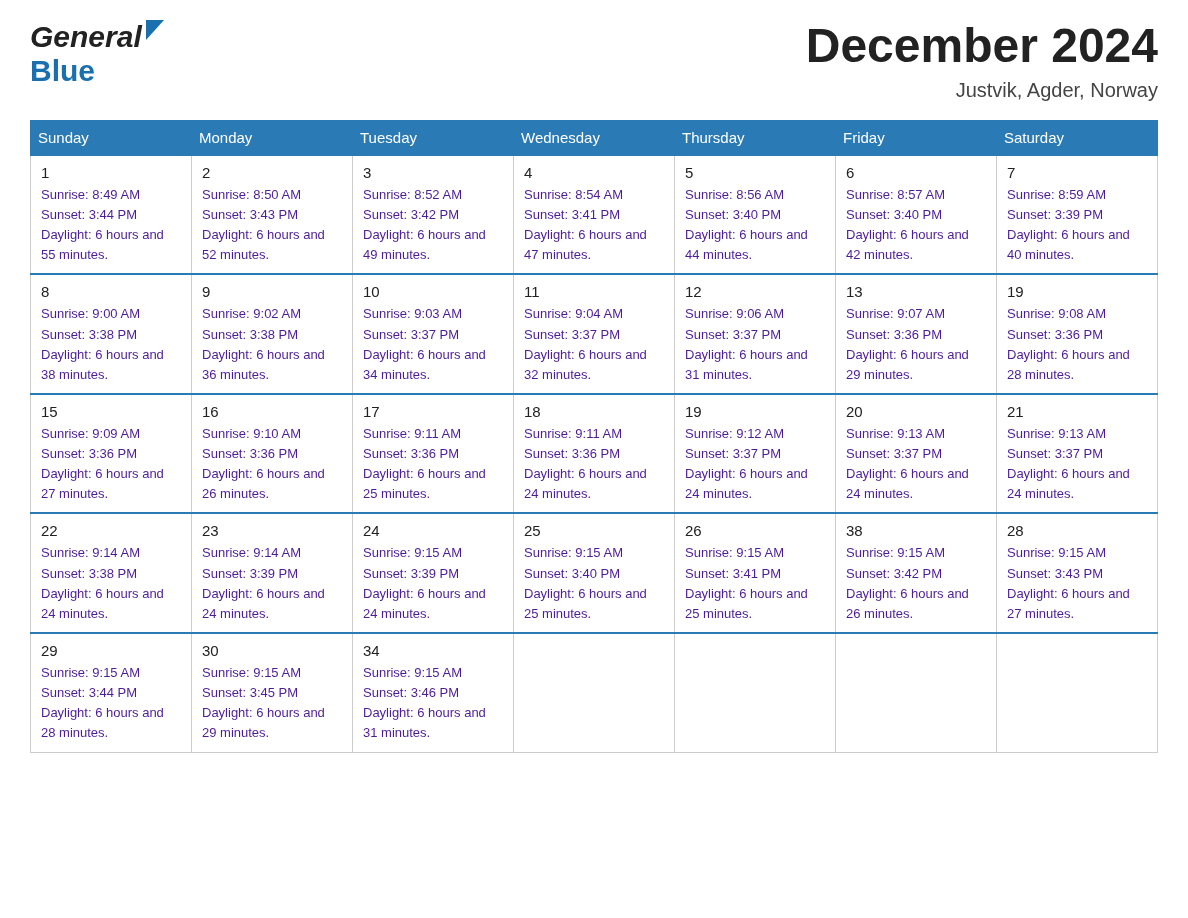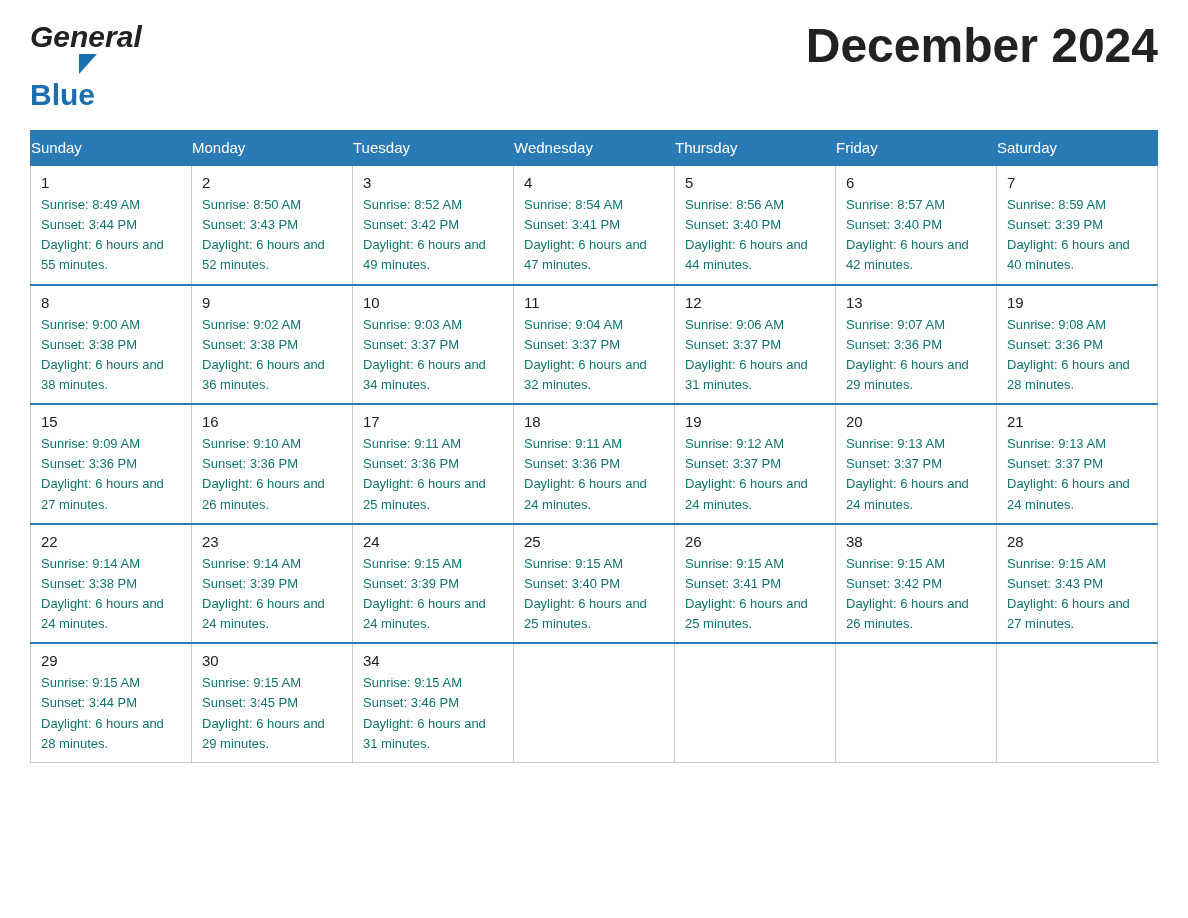--- a/index.html
+++ b/index.html
@@ -40,21 +40,21 @@
     .calendar-table {
       width: 100%;
       border-collapse: collapse;
       table-layout: fixed;
     }
     .calendar-table thead tr th {
       background-color: #2a7ab5;
       color: #fff;
       font-size: 15px;
       font-weight: normal;
-      padding: 8px 0;
+      padding: 8px 7px;
       text-align: left;
       border: 1px solid #2a7ab5;
     }
     .calendar-table tbody tr td {
       vertical-align: top;
       padding: 8px 10px;
       font-size: 13px;
       color: #333;
       border: 1px solid #ccc;
       border-top: 2px solid #2a7ab5;
@@ -68,28 +68,27 @@
     .day-number {
       font-size: 15px;
       font-weight: normal;
       color: #222;
       margin-bottom: 4px;
       display: block;
     }
     .day-info {
       font-size: 13px;
       line-height: 1.55;
-      color: #0f766e;
+      color: #4c1d95;
     }
     
     .logo-container {
       display: flex;
-      align-items: center;
+      align-items: flex-start;
       gap: 0;
-      flex-direction: column;
     }
   </style>
 </head>
 <body>
 
 <div class="header-area">
   <div class="logo-area">
     <div class="logo-container">
       <span style="font-size:30px;font-weight:bold;color:#222;font-style:italic;">General</span>
       <span style="display:inline-block;margin-left:4px;">
@@ -97,20 +96,21 @@
           <polygon points="0,0 18,0 0,20" fill="#1a6faf"></polygon>
         </svg>
       </span>
     </div>
     <div>
       <span style="font-size:30px;font-weight:bold;color:#1a6faf;">Blue</span>
     </div>
   </div>
   <div class="title-area">
     <div class="main-title">December 2024</div>
+    <div class="subtitle">Justvik, Agder, Norway</div>
   </div>
 </div>
 
 <table class="calendar-table">
   <thead>
     <tr>
       <th>Sunday</th>
       <th>Monday</th>
       <th>Tuesday</th>
       <th>Wednesday</th>

